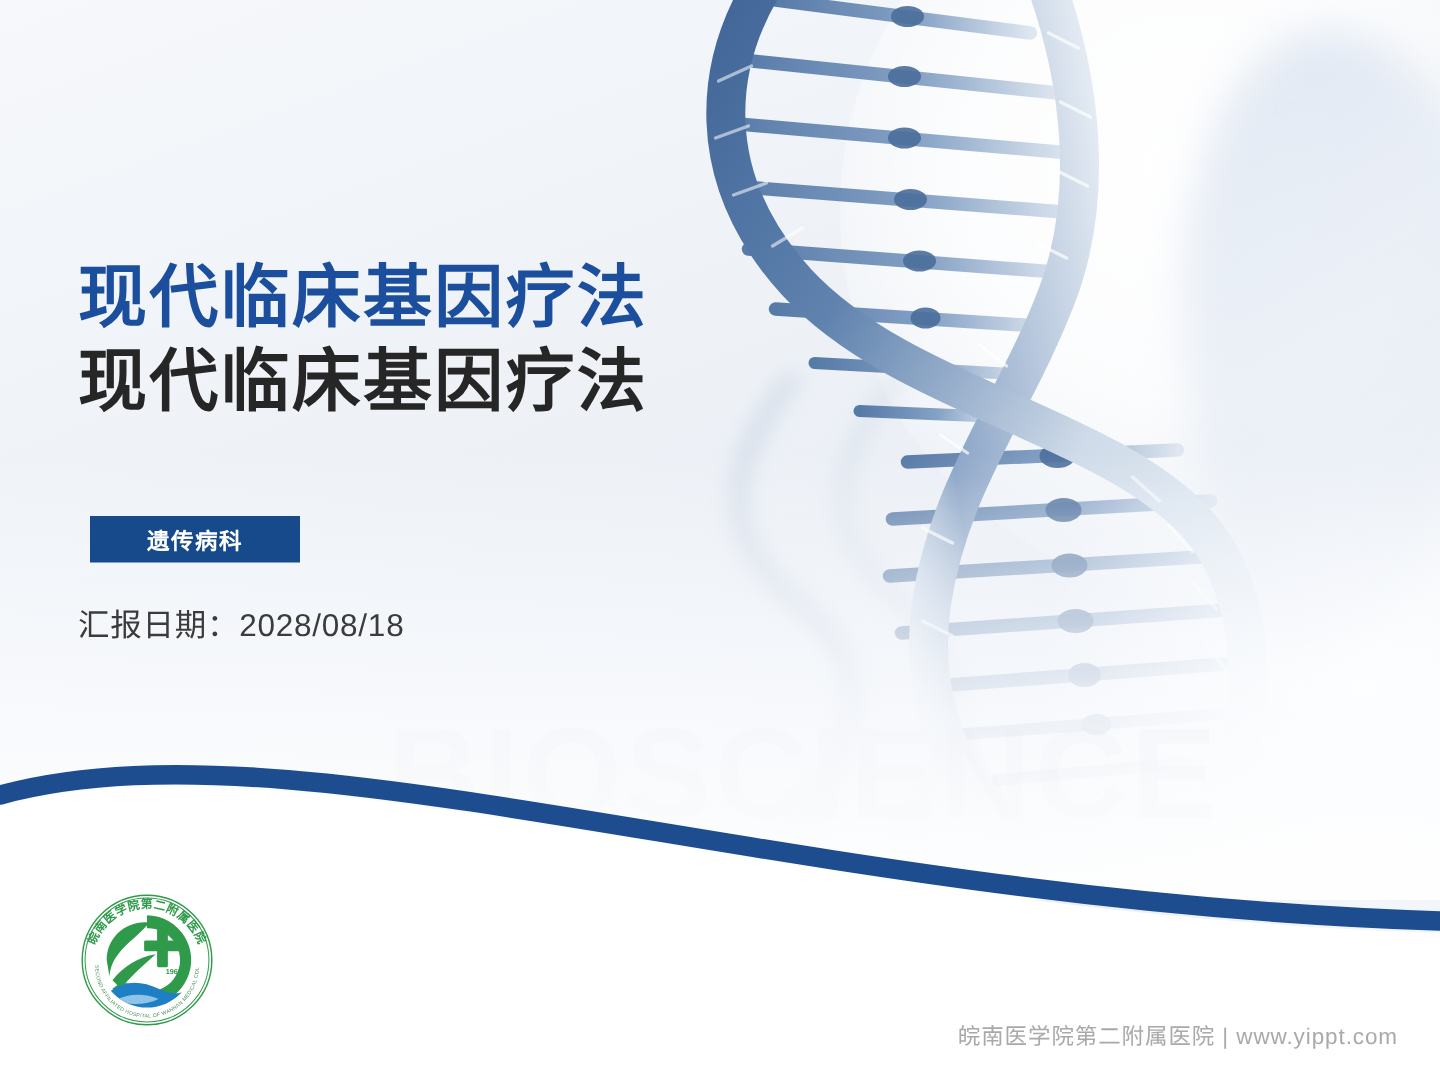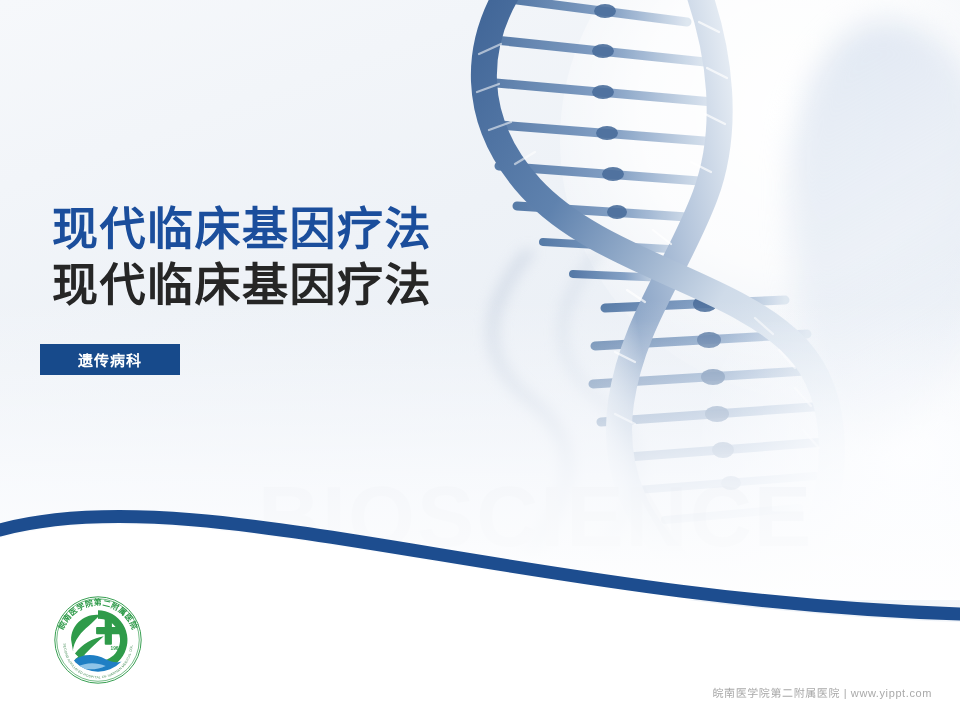--- a/index.html
+++ b/index.html
@@ -94,37 +94,36 @@
     left: 0; right: 0; bottom: 0;
     height: 230px;
   }
 
   
   .title-block {
     position: absolute;
     left: 52px;
     top: 170px;
     z-index: 6;
-    margin-top: 31px;
   }
   .title-line-1,
   .title-line-2 {
     font-size: 46px;
     font-weight: 700;
     line-height: 1.22;
     letter-spacing: 1.5px;
     margin: 0;
     white-space: nowrap;
   }
   .title-line-1 { color: #1b4e9c; }
   .title-line-2 { color: #262626; }
 
   .badge-row {
     position: absolute;
-    left: 40px;
+    left: 60px;
     top: 344px;
     display: flex;
     gap: 11px;
     z-index: 6;
   }
   .badge {
     height: 31px;
     min-width: 140px;
     padding: 0 20px;
     display: flex;
@@ -159,21 +158,21 @@
     width: 96px;
     height: 96px;
     z-index: 7;
   }
 
   
   .footer-text {
     position: absolute;
     right: 28px;
     bottom: 20px;
-    font-size: 11px;
+    font-size: 15px;
     color: #a9a9a9;
     letter-spacing: 0.6px;
     white-space: nowrap;
     z-index: 7;
   }
 </style>
 </head>
 <body>
 
 <div class="slide">
@@ -295,20 +294,21 @@
 
   <div class="title-block">
     <div class="title-line-1">现代临床基因疗法</div>
     <div class="title-line-2">现代临床基因疗法</div>
   </div>
 
   <div class="badge-row">
     <div class="badge badge-primary">遗传病科</div>
   </div>
 
+  <div class="date-line">汇报日期：2028/08/18</div>
 
   <svg class="logo" viewBox="0 0 100 100">
     <defs>
       <clipPath id="waveClip">
         <circle cx="50" cy="50" r="33"></circle>
       </clipPath>
     </defs>
 
     <circle cx="50" cy="50" r="49" fill="#ffffff"></circle>
 

